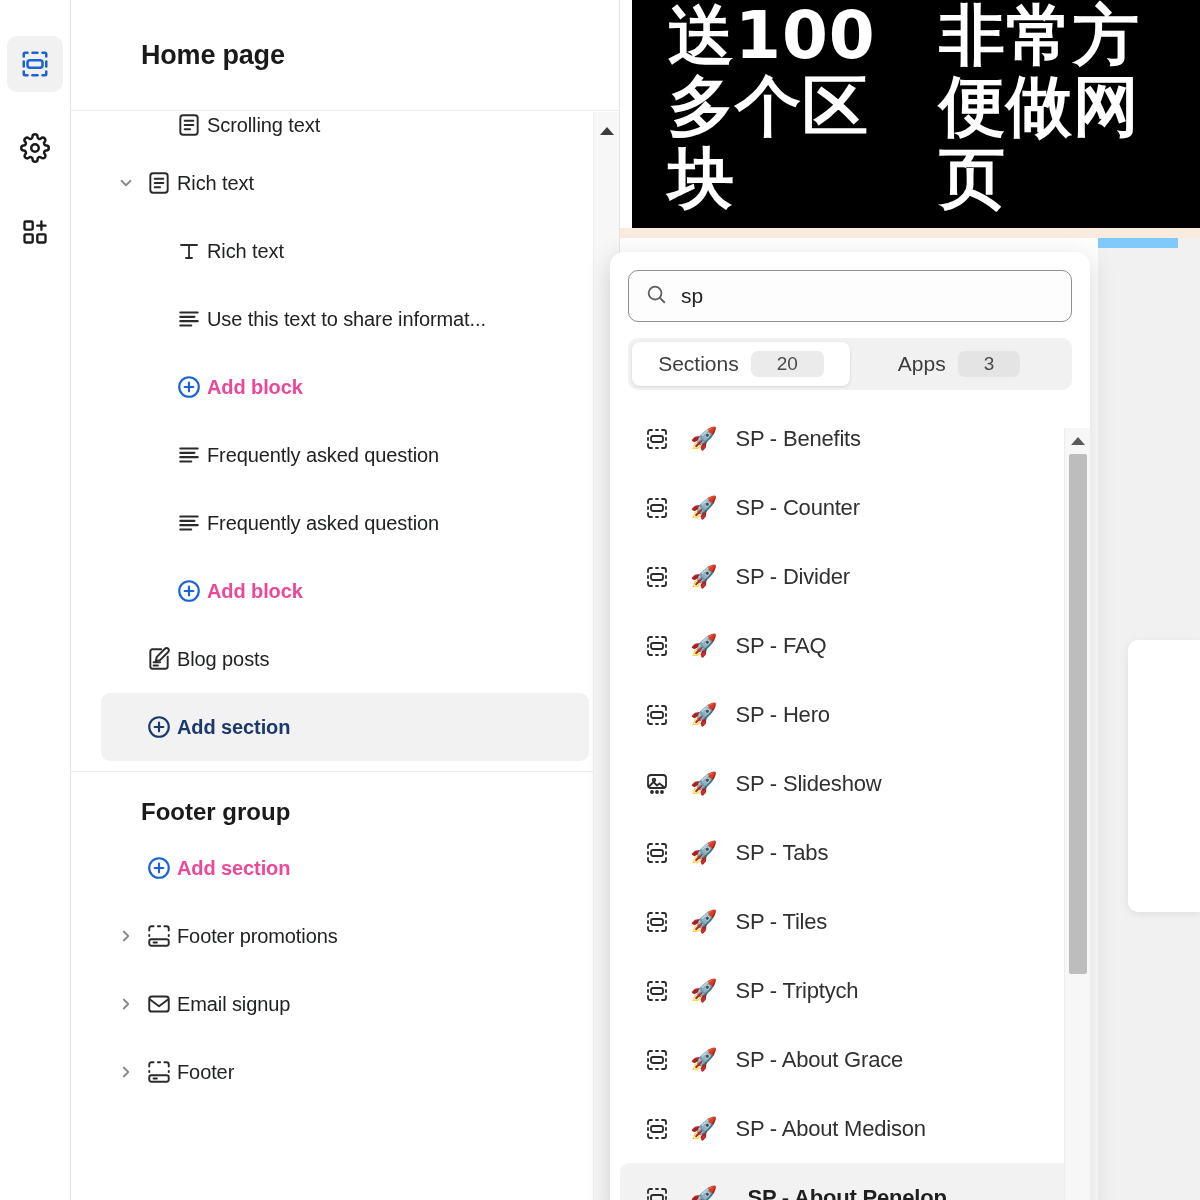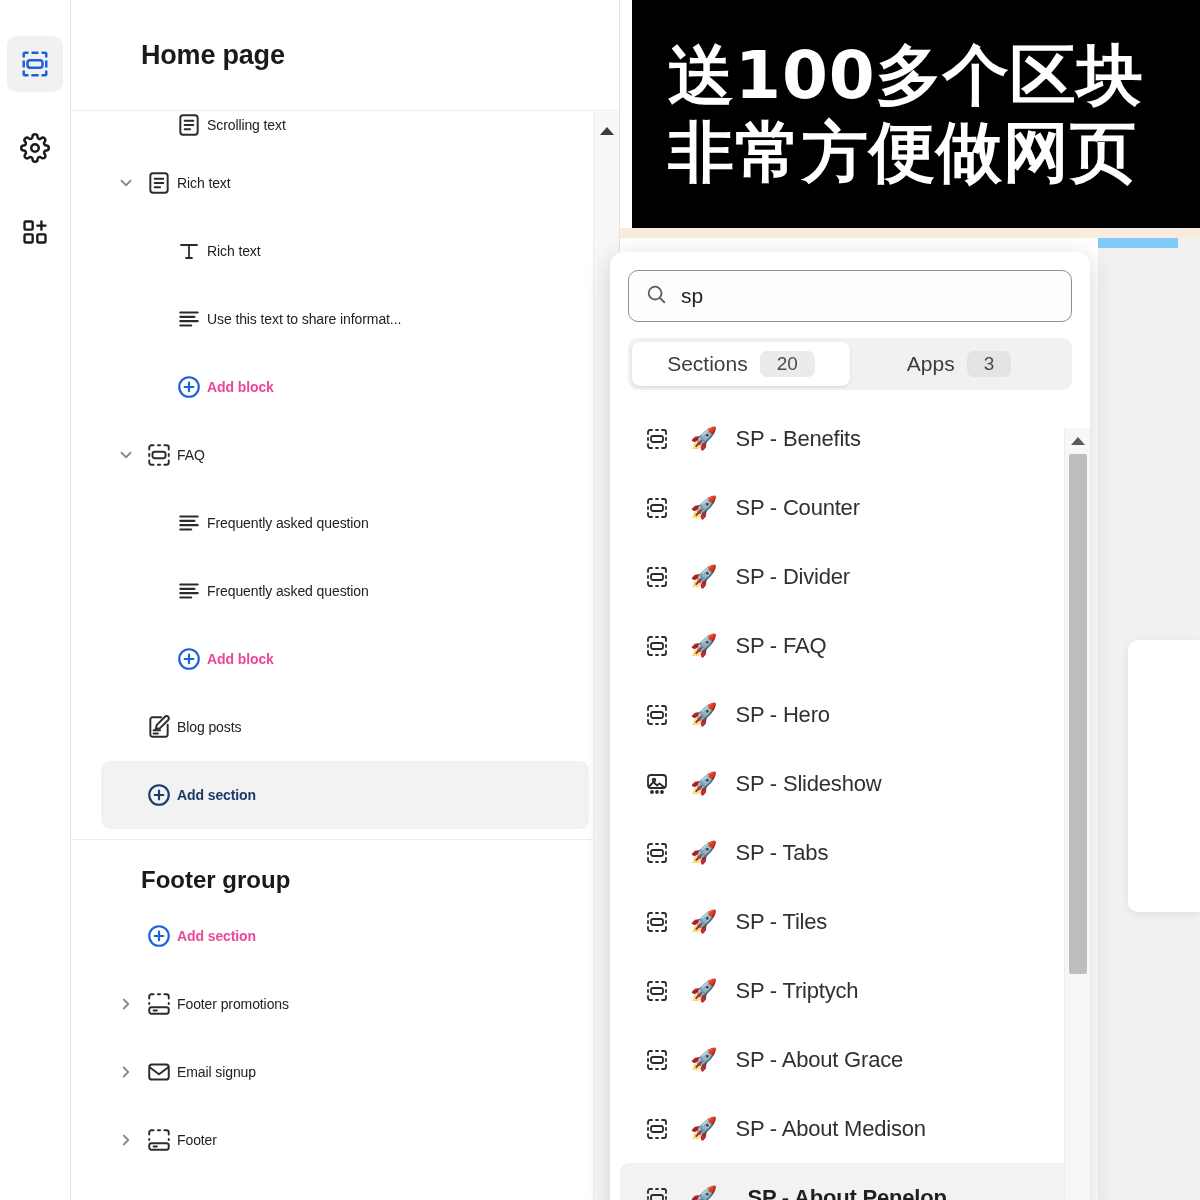--- a/index.html
+++ b/index.html
@@ -69,21 +69,21 @@
   .row .caret {
     width:30px; flex:0 0 30px; display:flex; align-items:center; justify-content:center;
     color:#8a8a8a;
   }
   .row .caret.empty { visibility:hidden; }
   .row .ico {
     width:36px; flex:0 0 36px; display:flex; align-items:center; justify-content:center;
     color:#2b2b2b;
   }
   .row .lbl {
-    font-size:14px; color:#202223; white-space:nowrap; letter-spacing:-.1px;text-align:right;
+    font-size:20px; color:#202223; white-space:nowrap; letter-spacing:-.1px;text-align:right;
   }
   .row.indent1 { padding-left:40px; }
   .row.indent2 { padding-left:70px; }
   .row.blue .lbl { color:#ec4899; font-weight:700; }
   .row.blue .ico { color:#1a62d8; }
   .row.navy .lbl { color:#1b3a6b; font-weight:700; }
   .row.navy .ico { color:#1b3a6b; }
   .group-title {
     font-size:24px; font-weight:700; color:#1a1a1a;
     padding:26px 0 8px 70px;
@@ -121,21 +121,21 @@
     margin:16px 18px 0 18px; height:52px; background:#f1f1f1; border-radius:10px;
     display:flex; align-items:center; padding:4px; gap:0px;
   }
   .tab {
     flex:1; height:44px; border-radius:8px;
     display:flex; align-items:center; justify-content:center; gap:12px;
     font-size:21px; color:#3d3d3d; cursor:pointer;
   }
   .tab.active { background:#ffffff; box-shadow:0 1px 3px rgba(0,0,0,.12); font-weight:400; }
   .tab .count {
-    background:#e4e4e4; border-radius:7px; padding:2px 17px;
+    background:#e4e4e4; border-radius:7px; padding:2px 26px;
     font-size:19px; color:#4a4a4a;
   }
   .tab.active .count { background:#ebebeb; }
 
   .list { position:absolute; left:0; top:152px; width:480px; height:812px; overflow:hidden; }
   .item {
     display:flex; align-items:center; height:69px;
     margin:0 10px; border-radius:9px; padding-left:22px; gap:18px; cursor:pointer;
   }
   .item.sel { background:#f2f2f2; }
@@ -155,21 +155,21 @@
   }
   .pop-sb .thumb {
     position:absolute; left:4px; top:26px; width:18px; height:520px;
     background:#bdbdbd; border-radius:2px;
   }
 
   
   .overlay {
     position:absolute; left:632px; top:0; width:568px; height:228px;
     background:#000000; color:#ffffff;
-    display:flex; flex-direction:column; justify-content:center;
+    display:flex; flex-direction:row; justify-content:center;
     padding-left:36px; gap:6px;
   }
   .overlay-line {
     font-size:66px; font-weight:700; line-height:1.08;
     font-family:"DejaVu Sans", sans-serif; letter-spacing:1px;
   }
 </style>
 </head>
 <body>
 
@@ -282,41 +282,20 @@
         <span class="ico">
           <svg width="26" height="26" viewBox="0 0 24 24" fill="none" stroke="#1a62d8" stroke-width="2" stroke-linecap="round">
               <circle cx="12" cy="12" r="9"></circle>
               <path d="M12 8v8"></path>
               <path d="M8 12h8"></path>
             </svg>
         </span>
         <span class="lbl">Add block</span>
       </div>
 
-      <div class="row">
-        <span class="caret">
-          <svg width="18" height="18" viewBox="0 0 24 24" fill="none" stroke="#8a8a8a" stroke-width="2.4" stroke-linecap="round" stroke-linejoin="round">
-              <polyline points="6 9 12 15 18 9"></polyline>
-            </svg>
-        </span>
-        <span class="ico">
-          <svg width="26" height="26" viewBox="0 0 24 24" fill="none" stroke="#2b2b2b" stroke-width="1.8" stroke-linecap="round">
-            <path d="M7 3 H5 a2 2 0 0 0 -2 2 V7"></path>
-              <path d="M11 3 H13"></path>
-              <path d="M17 3 H19 a2 2 0 0 1 2 2 V7"></path>
-            <path d="M21 11 V13"></path>
-              <path d="M21 17 V19 a2 2 0 0 1 -2 2 H17"></path>
-              <path d="M13 21 H11"></path>
-            <path d="M7 21 H5 a2 2 0 0 1 -2 -2 V17"></path>
-              <path d="M3 13 V11"></path>
-            <rect x="6" y="9" width="12" height="6" rx="2"></rect>
-          </svg>
-        </span>
-        <span class="lbl">FAQ</span>
-      </div>
 
       <div class="row indent2">
         <span class="ico">
           <svg width="26" height="26" viewBox="0 0 24 24" fill="none" stroke="#2b2b2b" stroke-width="2" stroke-linecap="round">
               <path d="M4 6h16"></path>
               <path d="M4 10h13"></path>
               <path d="M4 14h16"></path>
               <path d="M4 18h10"></path>
             </svg>
         </span>

